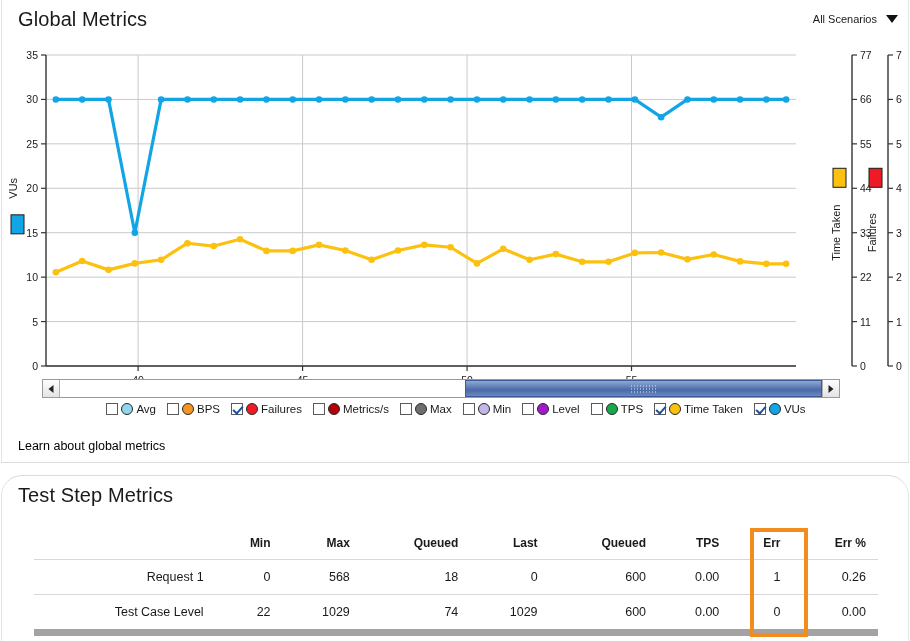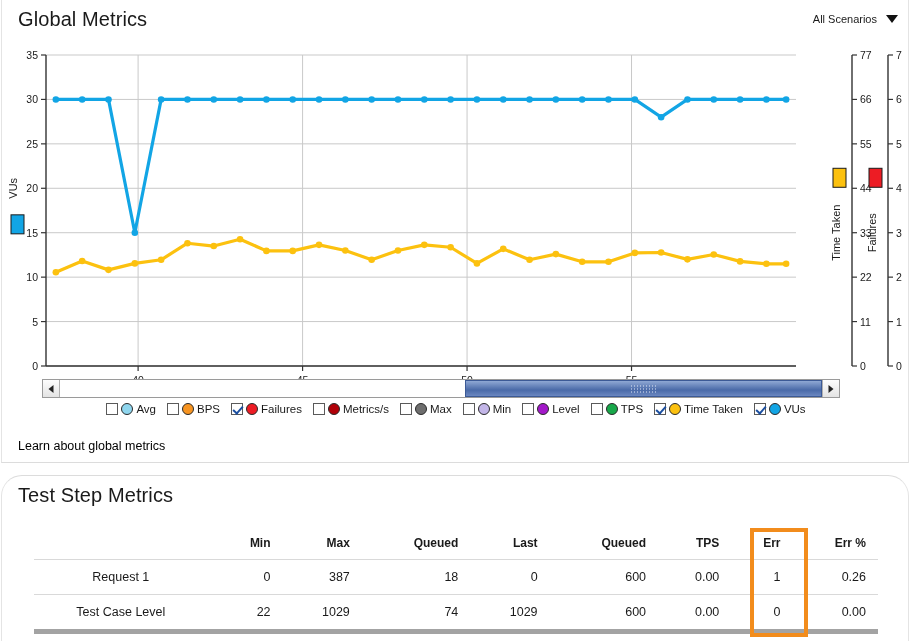--- a/index.html
+++ b/index.html
@@ -197,22 +197,22 @@
     border-bottom: 1px solid #d9d9d9;
     white-space: nowrap;
   }
   #metrics-table th.rowhead { text-align: left; border-bottom: 1px solid #d9d9d9; }
   #metrics-table td {
     text-align: right;
     padding: 10px 12px 10px 6px;
     border-bottom: 1px solid #d9d9d9;
     white-space: nowrap;
   }
-  #metrics-table td.rowhead { text-align: center; padding-left: 4px; margin-left: 36px; }
-  #metrics-table tr:last-child td { border-bottom: 5px solid #a3a3a3; }
+  #metrics-table td.rowhead { text-align: right; padding-left: 4px; margin-left: 36px; }
+  #metrics-table tr:last-child td { border-bottom: 7px solid #a3a3a3; }
 
   
   #err-highlight {
     position: absolute;
     pointer-events: none;
     border: 4px solid #f28c1c;
     left: 748px; top: 52px;
     width: 58px; height: 109px;
   }
 </style>
@@ -492,21 +492,21 @@
             <th>Queued</th>
             <th>TPS</th>
             <th>Err</th>
             <th>Err %</th>
           </tr>
       </thead>
       <tbody>
           <tr>
             <td class="rowhead">Request 1</td>
             <td>0</td>
-            <td>387</td>
+            <td>568</td>
             <td>18</td>
             <td>0</td>
             <td>600</td>
             <td>0.00</td>
             <td>1</td>
             <td>0.26</td>
           </tr>
           <tr>
             <td class="rowhead">Test Case Level</td>
             <td>22</td>

